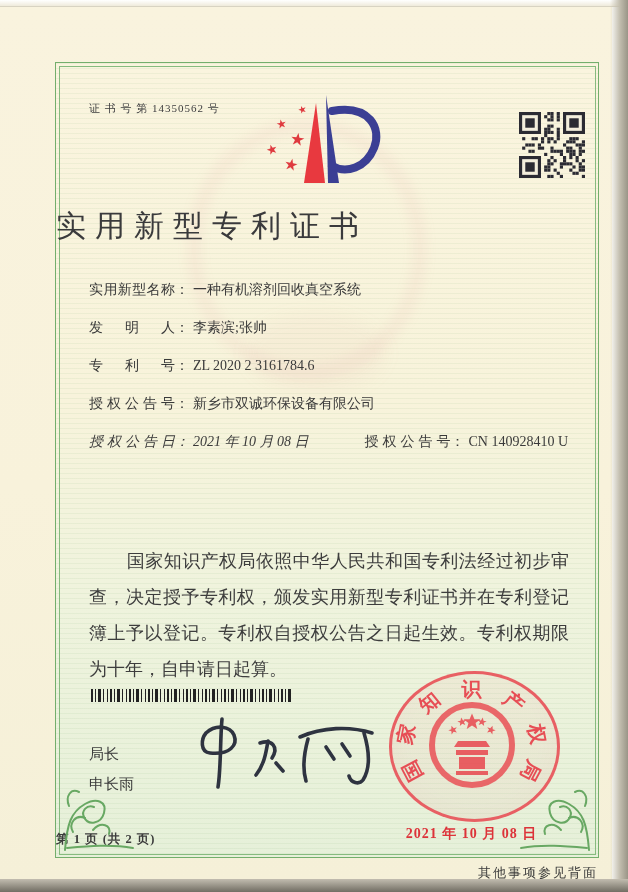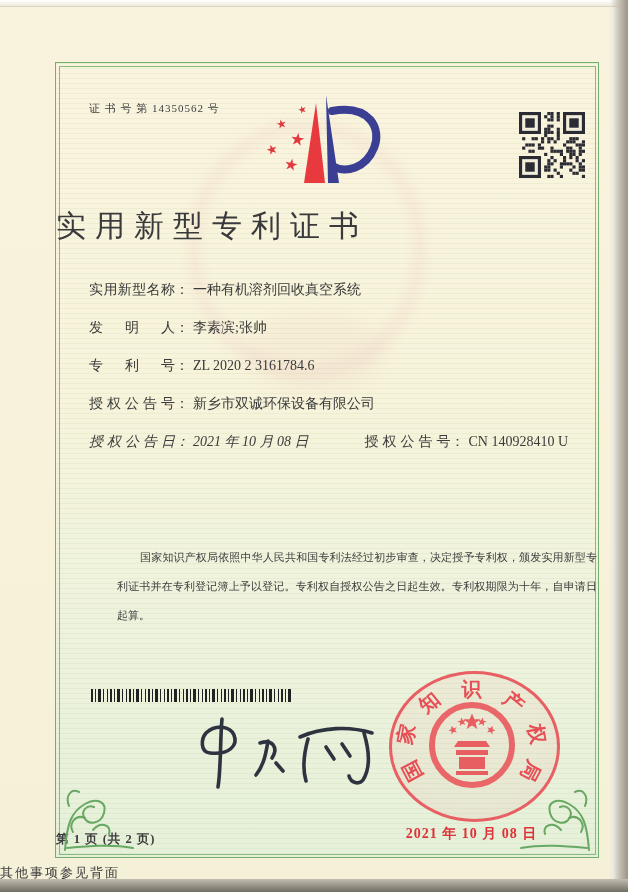--- a/index.html
+++ b/index.html
@@ -37,22 +37,22 @@
   .title{position:absolute;left:0;top:143px;width:100%;text-align:left;
          font-size:30px;color:#3a3a3c;letter-spacing:9px;font-weight:500;}
   
   .rows{position:absolute;left:33px;top:216px;width:482px;font-size:14px;color:#3a3a3a;}
   .frow{height:21px;line-height:21px;margin-bottom:17px;white-space:nowrap;}
   .flabel{display:inline-block;width:86px;text-align:justify;text-align-last:justify;vertical-align:top;}
   .fcolon{display:inline-block;margin-right:4px;}
   .frow.dual .grp{display:inline-block;}
   .frow.dual .grp.first{width:272px;font-style:italic;}
   
-  .paras{position:absolute;left:33px;top:480px;width:480px;font-size:11px;
-         line-height:29px;color:#3d3d3d;text-align:justify;margin-left:28px;}
+  .paras{position:absolute;left:33px;top:480px;width:480px;font-size:18px;
+         line-height:36px;color:#3d3d3d;text-align:justify;}
   .paras p{margin:0;text-indent:2.1em;}
   
   .barcode{position:absolute;left:35px;top:626px;width:200px;height:13px;
     background:repeating-linear-gradient(90deg,
       #222 0 2px,transparent 2px 4px,#222 4px 5px,transparent 5px 7px,
       #222 7px 10px,transparent 10px 12px,#222 12px 13px,transparent 13px 16px,
       #222 16px 17px,transparent 17px 19px);}
   
   .signer{position:absolute;left:33px;top:676px;font-size:15px;color:#3a3a3a;line-height:30px;}
   .signature{position:absolute;left:128px;top:648px;}
@@ -62,21 +62,21 @@
               border:3.5px solid rgba(232,72,80,0.85);
               background:radial-gradient(circle at 50% 45%, rgba(240,90,100,0.05) 55%, rgba(240,90,100,0.10) 100%);}
   .seal .seal-char{position:absolute;left:50%;top:50%;width:22px;height:22px;margin:-11px 0 0 -11px;
               font-size:20px;font-weight:700;color:rgba(230,64,74,0.92);text-align:center;line-height:22px;}
   .seal .emblem{position:absolute;left:42px;top:24px;}
   .seal-date{position:absolute;left:0;top:154px;width:175px;text-align:center;
              font-size:14px;color:rgba(220,40,48,0.95);letter-spacing:1px;font-weight:600;}
   
   .page-info{position:absolute;left:0;top:768px;width:100%;text-align:left;
              font-size:12.5px;color:#3c3c3c;letter-spacing:1px;font-weight:bold;}
-  .back-note{position:absolute;left:0;top:864px;width:598px;text-align:left;
+  .back-note{position:absolute;left:0;top:864px;width:598px;text-align:right;
              font-size:13px;color:#3a3a3a;letter-spacing:2px;}
   
   .corner{position:absolute;bottom:3px;}
   .corner.left{left:3px;}
   .corner.right{right:3px;transform:scaleX(-1);}
 </style>
 </head>
 <body>
 
 <div id="shot">
@@ -240,20 +240,24 @@
         </span>
       </div>
     </div>
 
     <div class="paras">
       <p>国家知识产权局依照中华人民共和国专利法经过初步审查，决定授予专利权，颁发实用新型专利证书并在专利登记簿上予以登记。专利权自授权公告之日起生效。专利权期限为十年，自申请日起算。</p>
     </div>
 
     <div class="barcode"></div>
 
+    <div class="signer">
+      <div>局长</div>
+      <div>申长雨</div>
+    </div>
 
     <div class="signature">
       <svg width="200" height="88" viewBox="0 0 200 88">
         <g fill="none" stroke="#2e3340" stroke-width="3.6" stroke-linecap="round">
           <path d="M38,8 C36,30 37,58 34,76"></path>
           <path d="M22,22 C32,13 46,15 50,24 C54,34 46,44 26,42 C16,41 17,28 22,22"></path>
           <path d="M84,30 C82,42 80,54 72,64"></path>
           <path d="M76,32 C88,28 95,36 88,47"></path>
           <path d="M92,52 L99,60"></path>
           <path d="M116,26 C138,16 166,15 188,22"></path>

